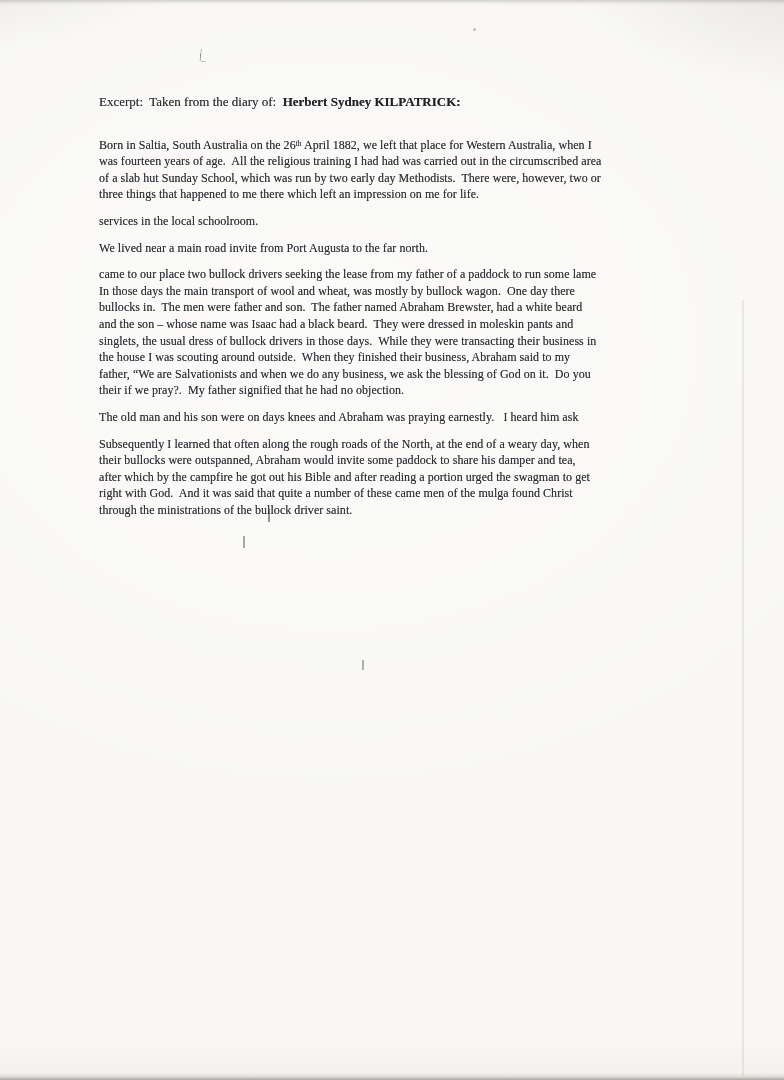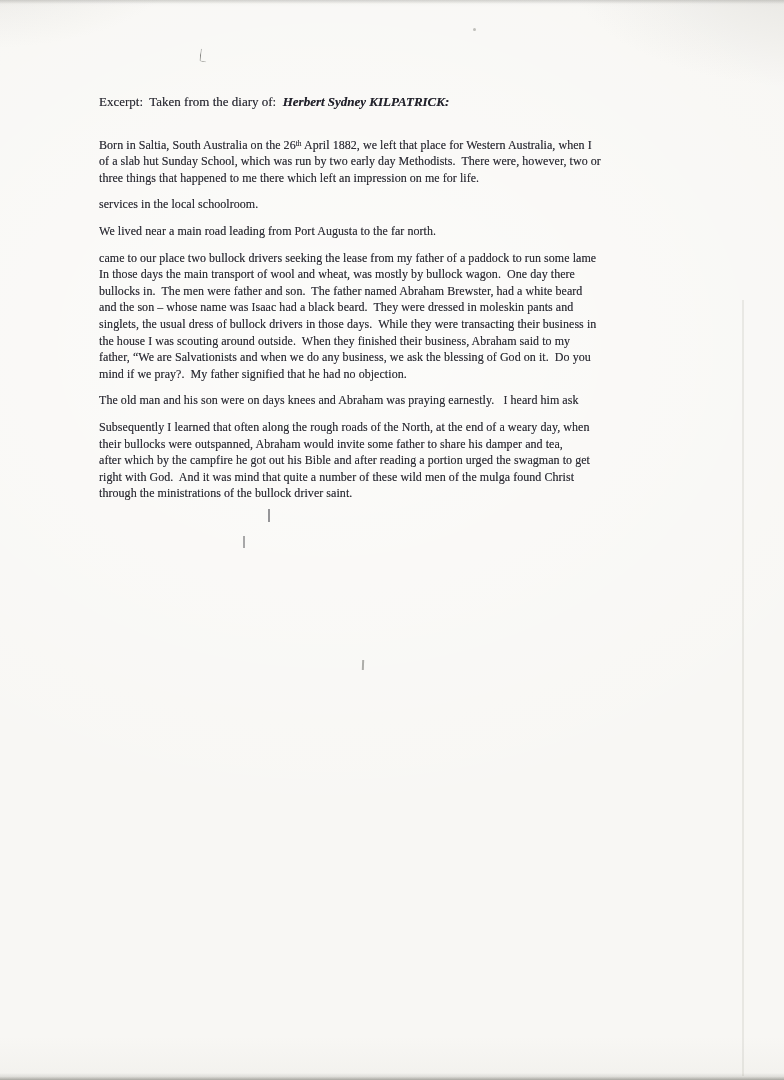--- a/index.html
+++ b/index.html
@@ -75,21 +75,20 @@
   .doc-header {
     font-size: 13px;
     line-height: 16.6px;
     white-space: pre;
     margin-bottom: 26px;
     text-shadow: 0 0 0.5px rgba(46,46,56,0.55);
   }
   .doc-header .name {
     font-weight: bold;
     color: #22222b;
-    font-style: italic;
   }
   .para {
     margin: 0 0 10px 0;
   }
   .line {
     font-size: 12px;
     line-height: 16.6px;
     white-space: pre;
     letter-spacing: 0.05px;
     text-shadow: 0 0 0.5px rgba(46,46,56,0.55);
@@ -115,45 +114,46 @@
   <div class="speck"></div>
   <div class="pen-tick-1"></div>
   <div class="pen-tick-2"></div>
   <div class="pen-tick-3"></div>
 
   <div class="content">
     <div class="doc-header"><span>Excerpt:  Taken from the diary of:  </span><span class="name">Herbert Sydney KILPATRICK:</span></div>
     <div>
         <div class="para">
           <div class="line">Born in Saltia, South Australia on the 26<sup>th</sup> April 1882, we left that place for Western Australia, when I</div>
+          <div class="line">was fourteen years of age.  All the religious training I had had was carried out in the circumscribed area</div>
           <div class="line">of a slab hut Sunday School, which was run by two early day Methodists.  There were, however, two or</div>
           <div class="line">three things that happened to me there which left an impression on me for life.</div>
         </div>
         <div class="para">
           <div class="line">services in the local schoolroom.</div>
         </div>
         <div class="para">
-          <div class="line">We lived near a main road leading from Port Augusta to the far north.</div>
+          <div class="line">We lived near a main road invite from Port Augusta to the far north.</div>
         </div>
         <div class="para">
           <div class="line">came to our place two bullock drivers seeking the lease from my father of a paddock to run some lame</div>
           <div class="line">In those days the main transport of wool and wheat, was mostly by bullock wagon.  One day there</div>
           <div class="line">bullocks in.  The men were father and son.  The father named Abraham Brewster, had a white beard</div>
           <div class="line">and the son – whose name was Isaac had a black beard.  They were dressed in moleskin pants and</div>
           <div class="line">singlets, the usual dress of bullock drivers in those days.  While they were transacting their business in</div>
           <div class="line">the house I was scouting around outside.  When they finished their business, Abraham said to my</div>
           <div class="line">father, “We are Salvationists and when we do any business, we ask the blessing of God on it.  Do you</div>
-          <div class="line">mind if we pray?.  My father signified that he had no objection.</div>
+          <div class="line">their if we pray?.  My father signified that he had no objection.</div>
         </div>
         <div class="para">
           <div class="line">The old man and his son were on days knees and Abraham was praying earnestly.   I heard him ask</div>
         </div>
         <div class="para">
           <div class="line">Subsequently I learned that often along the rough roads of the North, at the end of a weary day, when</div>
-          <div class="line">their bullocks were outspanned, Abraham would invite some father to share his damper and tea,</div>
+          <div class="line">their bullocks were outspanned, Abraham would invite some paddock to share his damper and tea,</div>
           <div class="line">after which by the campfire he got out his Bible and after reading a portion urged the swagman to get</div>
-          <div class="line">right with God.  And it was mind that quite a number of these wild men of the mulga found Christ</div>
+          <div class="line">right with God.  And it was said that quite a number of these came men of the mulga found Christ</div>
           <div class="line">through the ministrations of the bullock driver saint.</div>
         </div>
       </div>
   </div>
 
 </div>
 
 </body></html>

